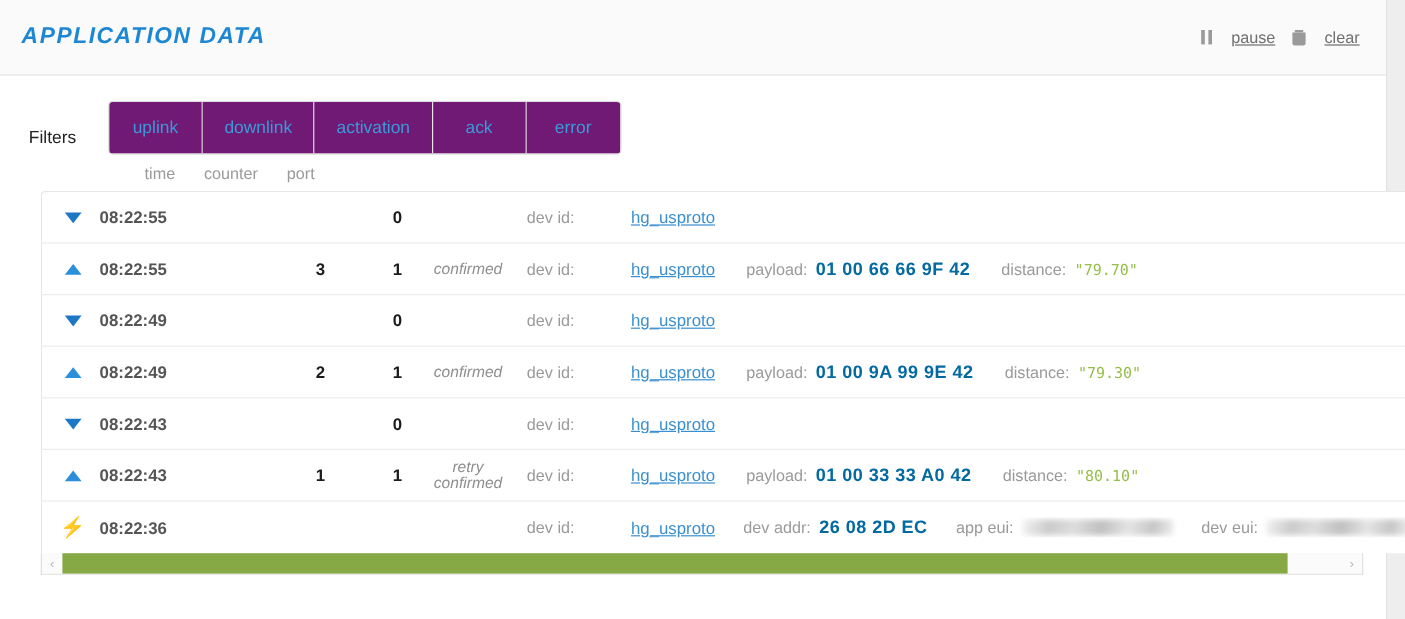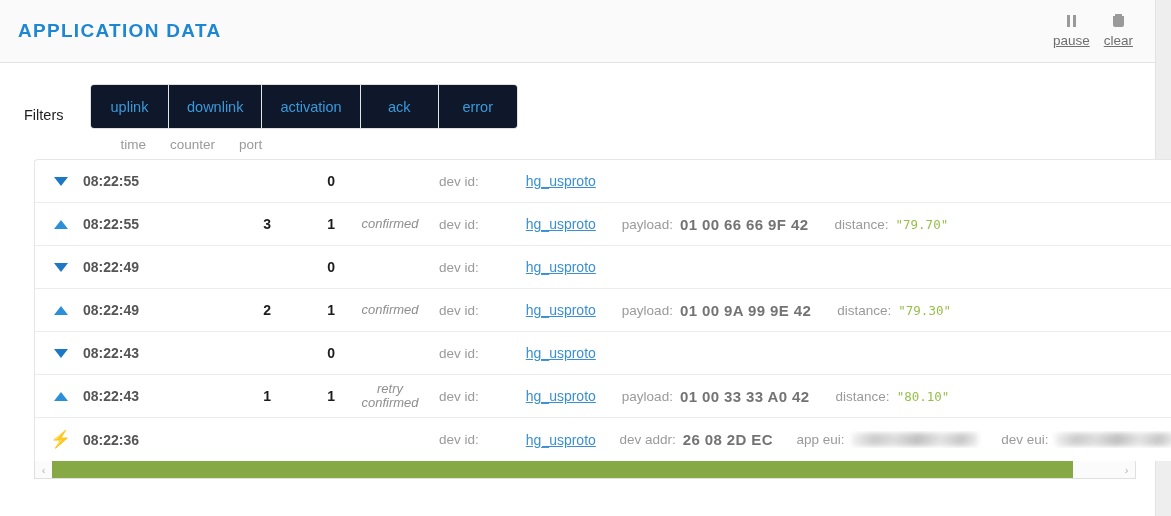--- a/index.html
+++ b/index.html
@@ -32,36 +32,36 @@
     align-items: center;
     padding: 0 16px 0 18px;
   }
   .panel-title {
     color: #1e87d4;
     font-size: 19px;
     font-weight: bold;
     letter-spacing: 1.3px;
     text-transform: uppercase;
     flex: 1;
+    font-style: italic;
   }
   .header-actions {
     display: flex;
     align-items: center;
     gap: 8px;
     padding-right: 6px;
   }
   .hdr-action {
     display: flex;
     align-items: center;
-    gap: 6px;
+    gap: 16px;
     font-size: 13.5px;
     color: #7b7b7b;
     cursor: pointer;
     margin-left: 6px;
-    flex-direction: column;
   }
   .hdr-action .lbl {
     text-decoration: underline;
     color: #6f6f6f;
   }
   .icon-pause {
     display: inline-block;
     width: 9px; height: 12px;
     position: relative;
   }
@@ -115,21 +115,21 @@
     border: 1px solid #e0e0e0;
     border-radius: 4px;
     overflow: hidden;
     background: #fff;
     height: 45px;
     margin-left: 2px;
   }
   .btn-group .fbtn {
     border: none;
     border-right: 1px solid #e5e5e5;
-    background: #0f172a;
+    background: #701a75;
     color: #3a9ad9;
     font-size: 14.5px;
     font-family: "Liberation Sans", sans-serif;
     padding: 0 18px;
     cursor: pointer;
     min-width: 78px;
   }
   .btn-group .fbtn:last-child { border-right: none; }
 
   
@@ -185,21 +185,21 @@
   }
   .fieldlabel { color: #9a9a9a; font-size: 13.5px; }
   .devlink {
     color: #3a8fd0;
     text-decoration: underline;
     cursor: pointer;
     font-size: 14px;
     padding-left: 40px;
   }
   .hexval {
-    color: #737373;
+    color: #0369a1;
     font-weight: bold;
     font-size: 15px;
     letter-spacing: 0.4px;
   }
   .greenval {
     color: #96bf4a;
     font-family: "DejaVu Sans Mono", monospace;
     font-size: 12.5px;
   }
   .gap-lg { width: 12px; display: inline-block; }

